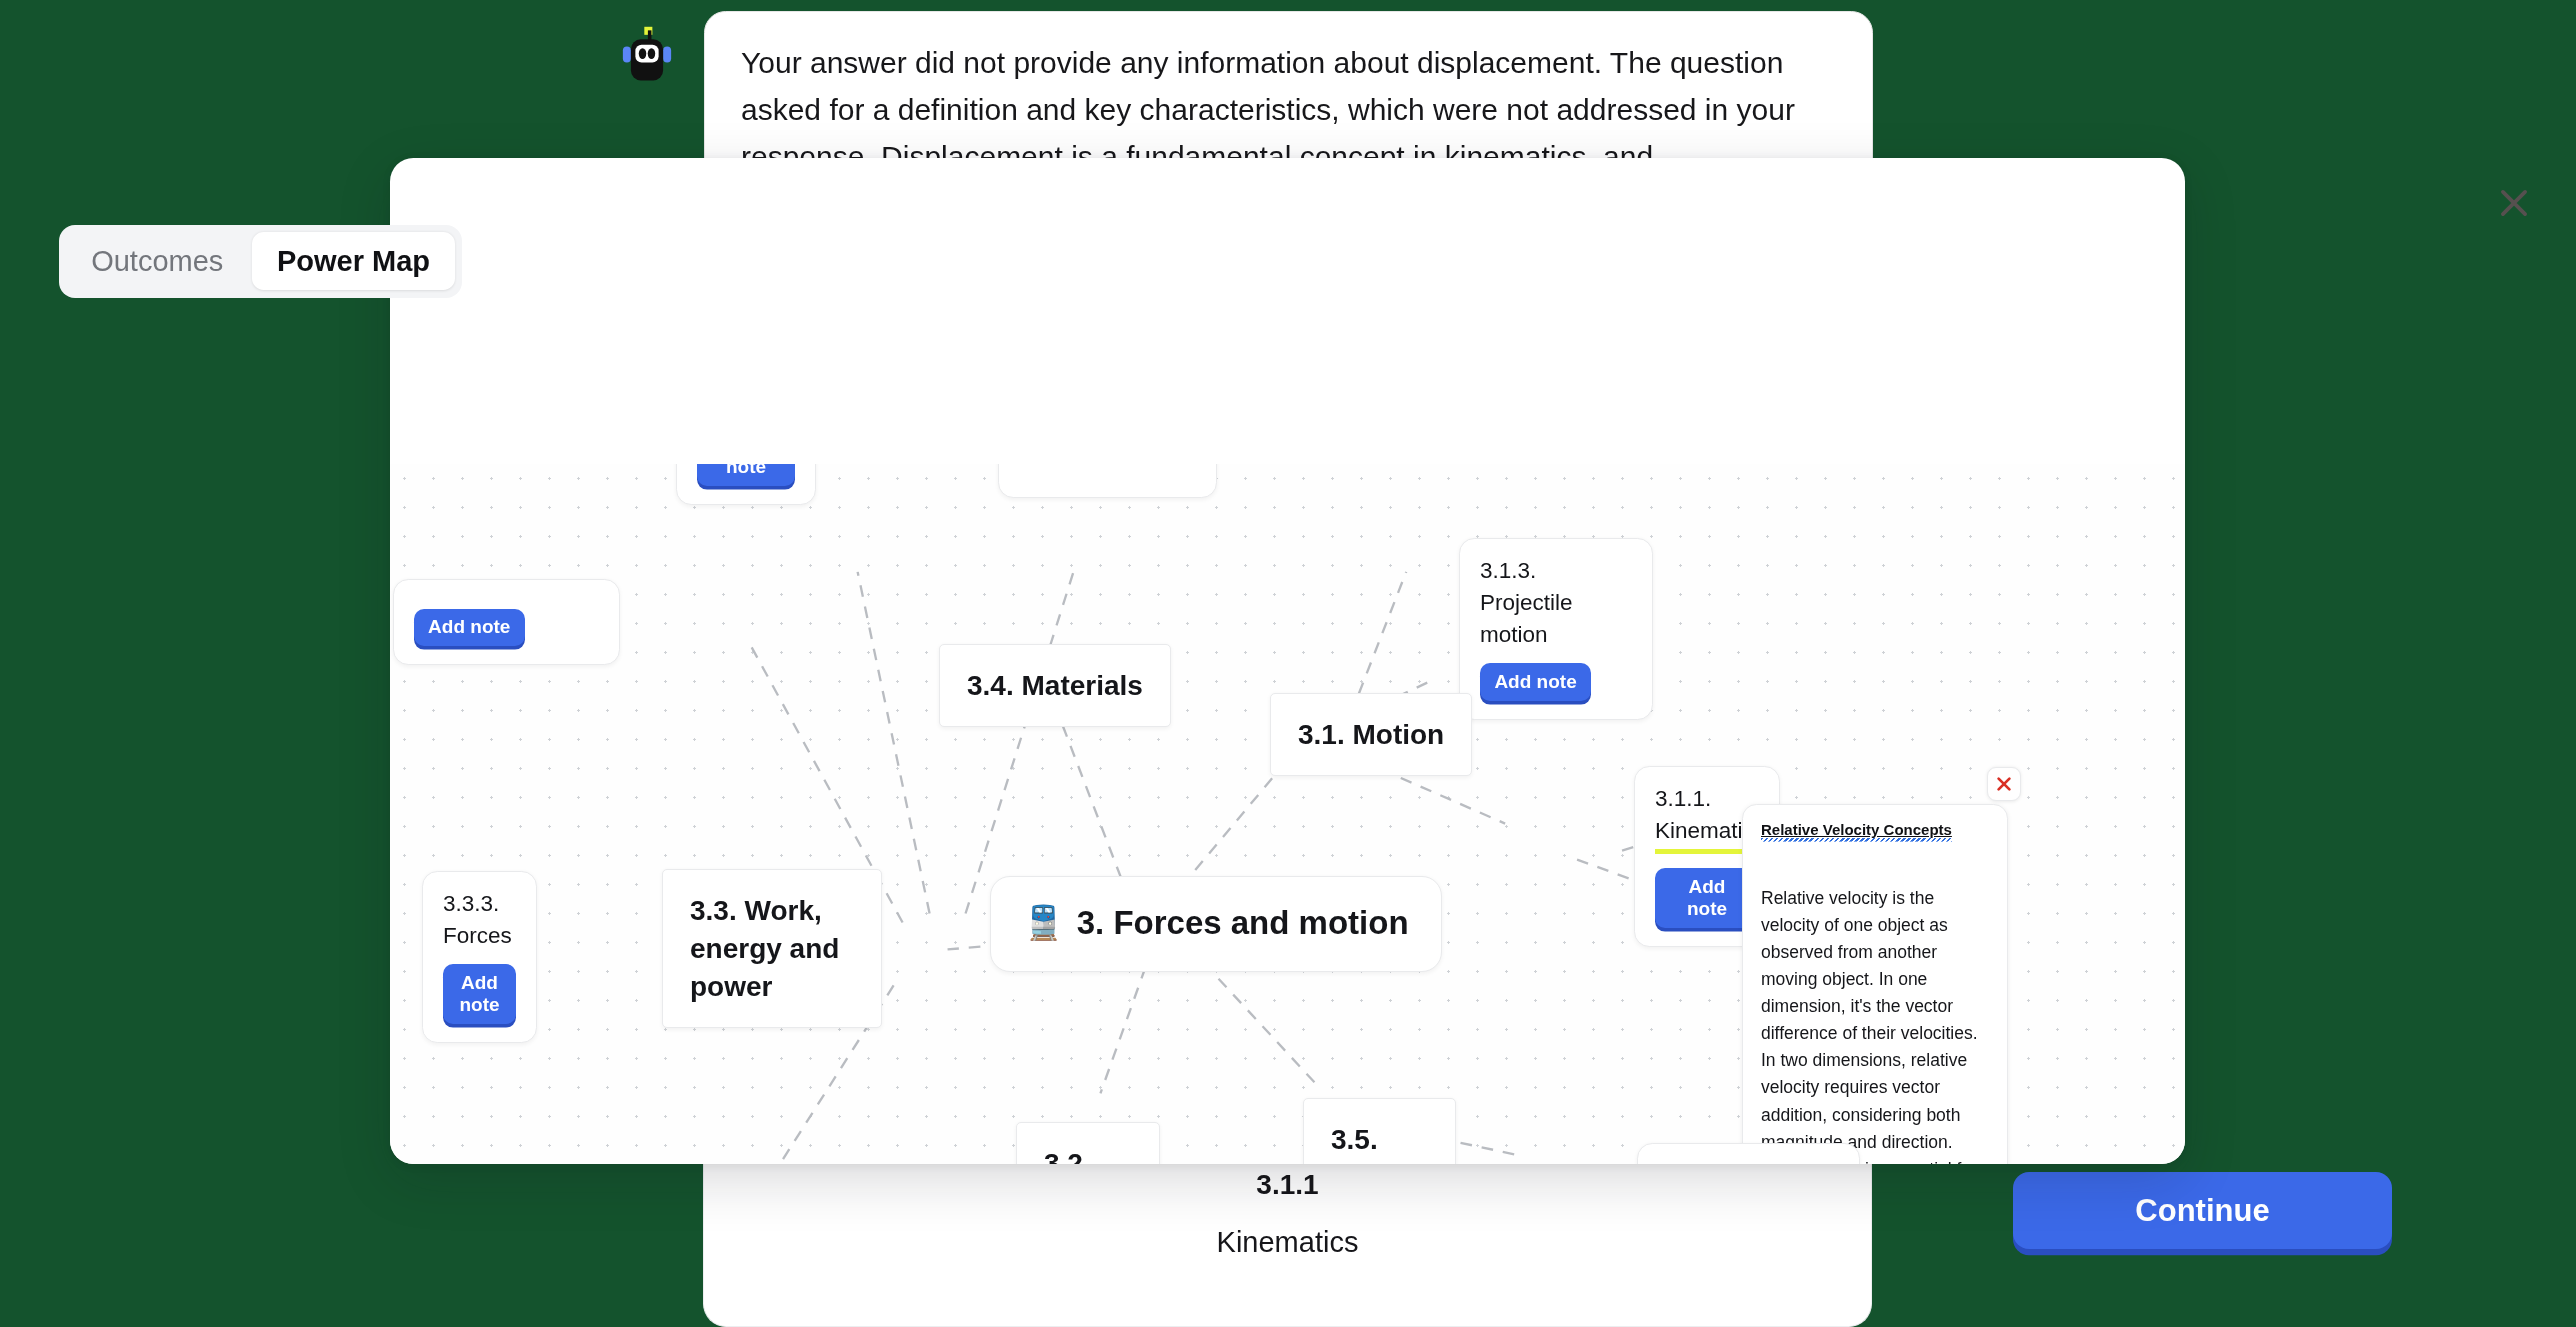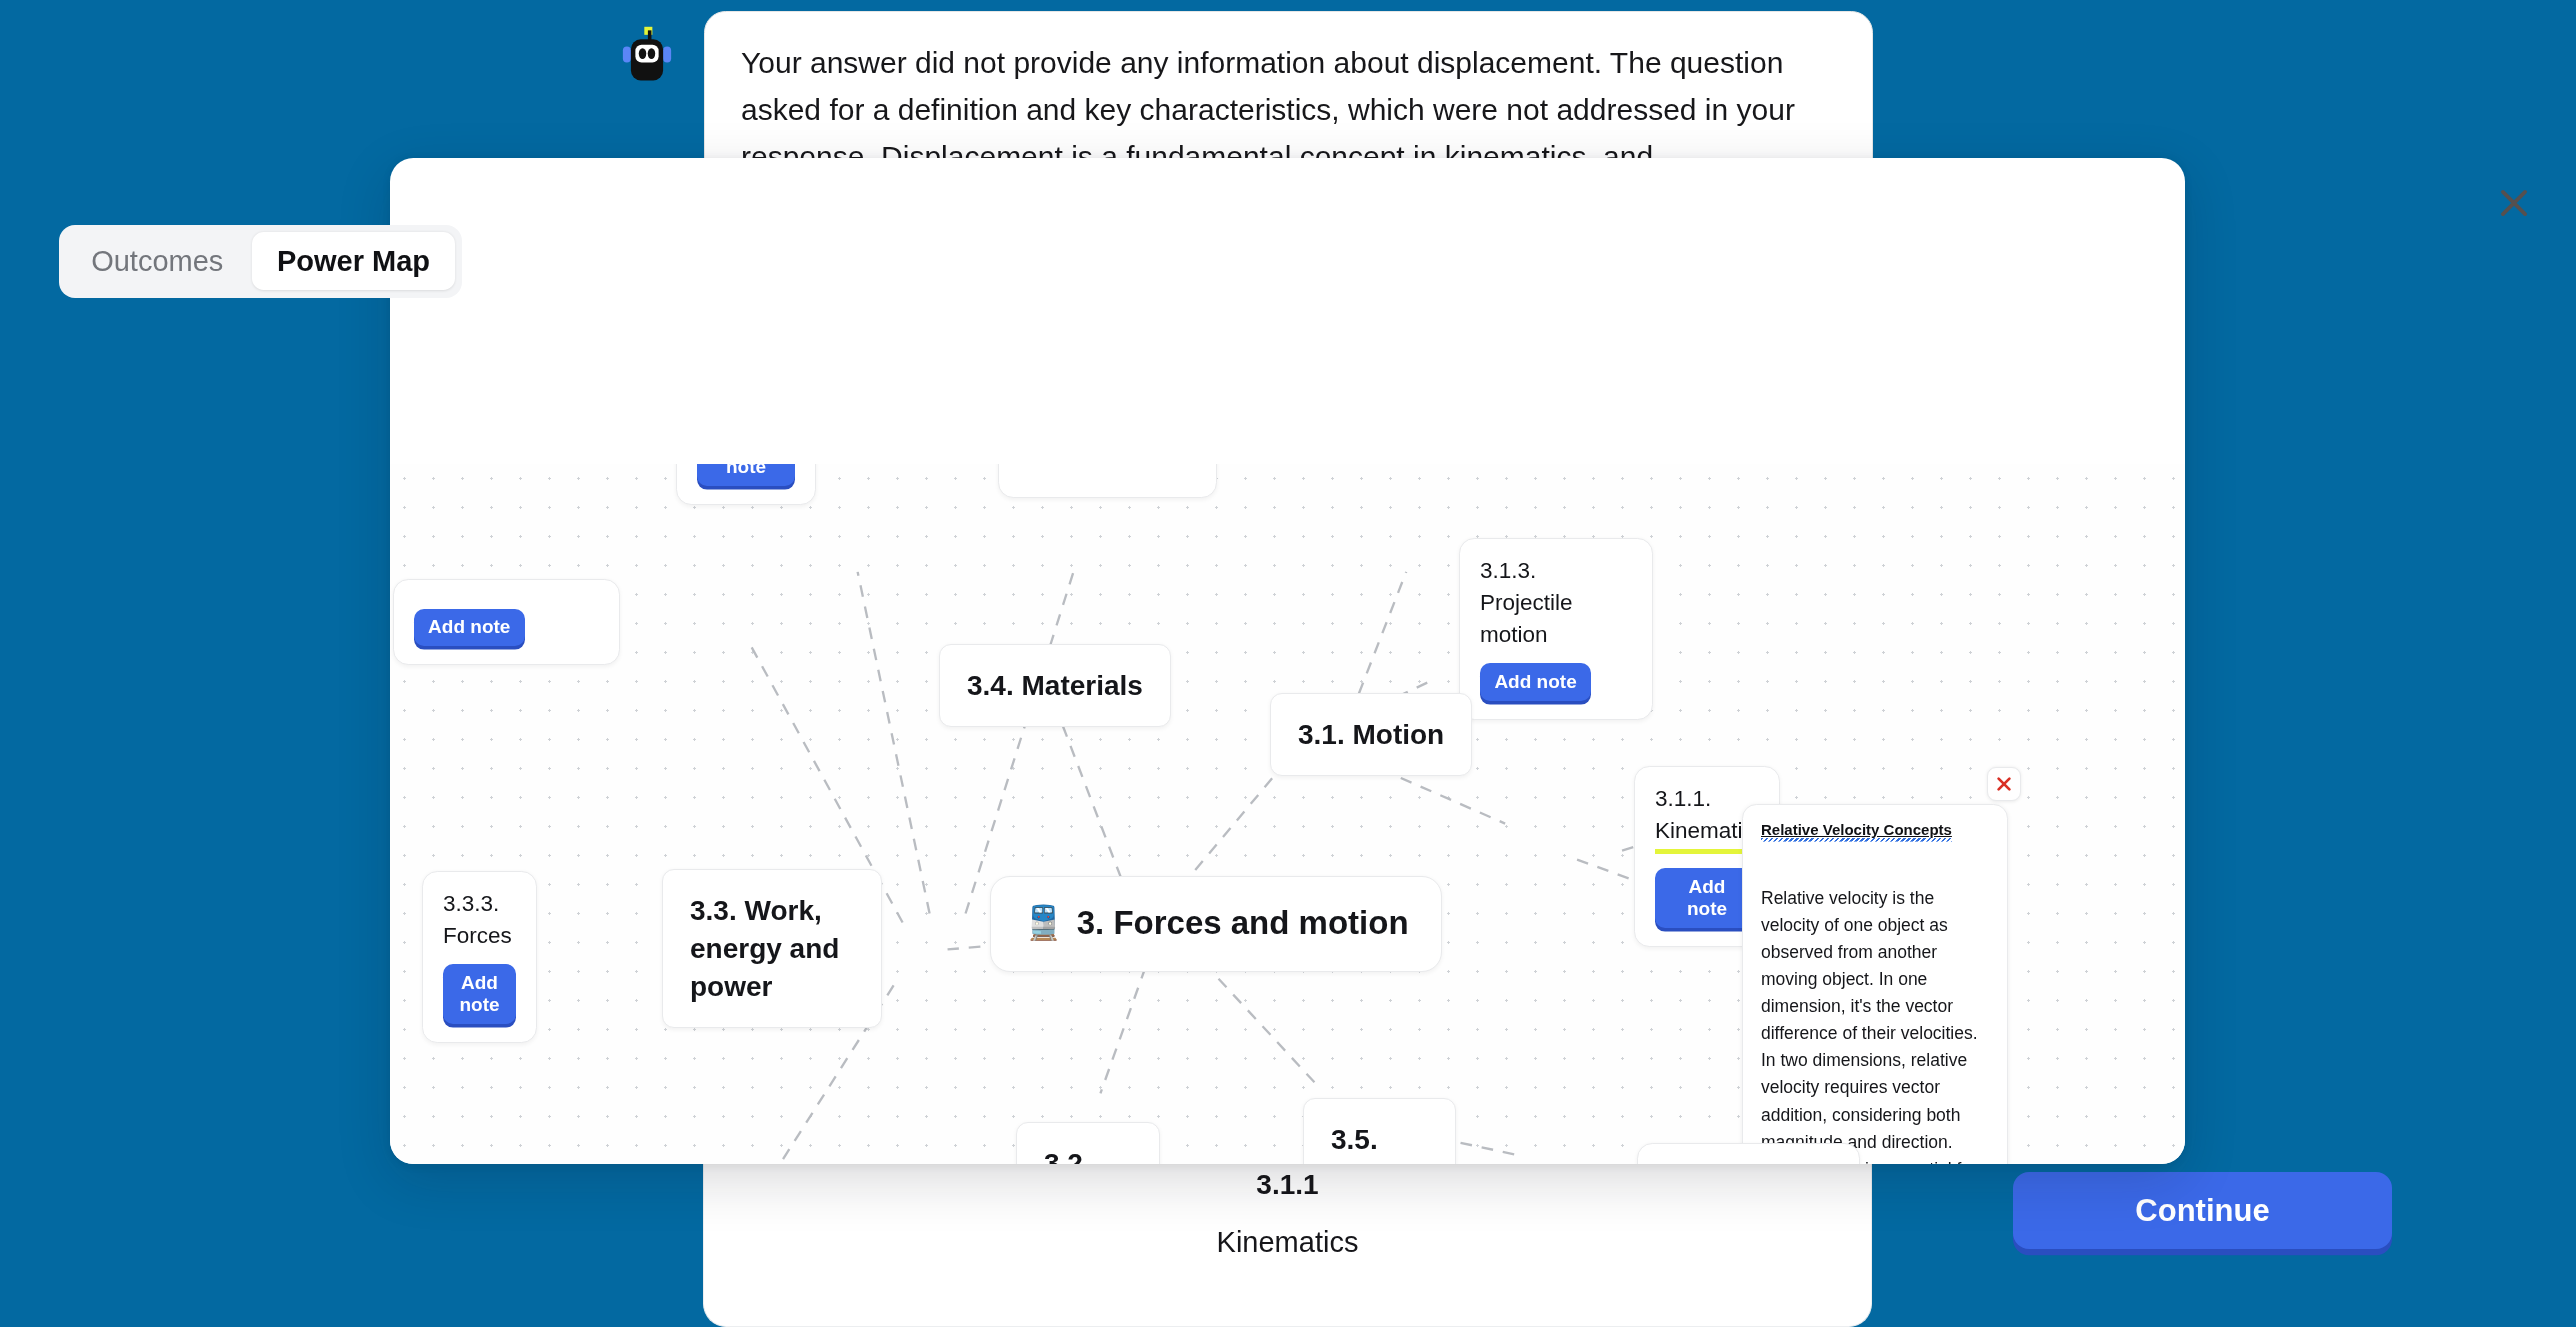--- a/index.html
+++ b/index.html
@@ -4,21 +4,21 @@
 <style>
   * { box-sizing: border-box; margin: 0; padding: 0; }
   html, body {
     width: 2576px; height: 1328px;
     background: #ffffff;
     font-family: "Liberation Sans", sans-serif;
     overflow: hidden;
   }
 
   
-  #page-root { position: relative; width: 2576px; height: 1328px; background:#0369a1; }
+  #page-root { position: relative; width: 2576px; height: 1328px; background:#14532d; }
 
   .chat-row {
     position: absolute; left: 621px; top: 10.8px;
     display: flex; align-items: flex-start; gap: 31px;
   }
   .bot-avatar { width: 52px; height: 59px; margin-top: 14.4px; flex: none; }
 
   .chat-bubble {
     width: 1169px;
     min-height: 270px;
@@ -125,21 +125,21 @@
     border: 1.8px solid #e9eaec;
     border-radius: 15.3px;
     box-shadow: 0 1.8px 4.5px rgba(0,0,0,.05);
     padding: 16px 20px 18px 20px;
   }
   .node .title { font-size: 22.5px; line-height: 1.42; color: #15161a; }
   .node.leaf .title { font-size: 22.5px; }
 
   .node.branch {
     padding: 21.6px 27px;
-    border-radius: 12px;
+    border-radius: 5px;
   }
   .node.branch .title { font-size: 28px; font-weight: 700; line-height: 1.36; }
 
   .node.center {
     padding: 23.4px 32px;
     border-radius: 20px;
   }
   .node.center .title {
     font-size: 33px; font-weight: 700; display:flex; align-items:center; gap: 12.6px;
   }

